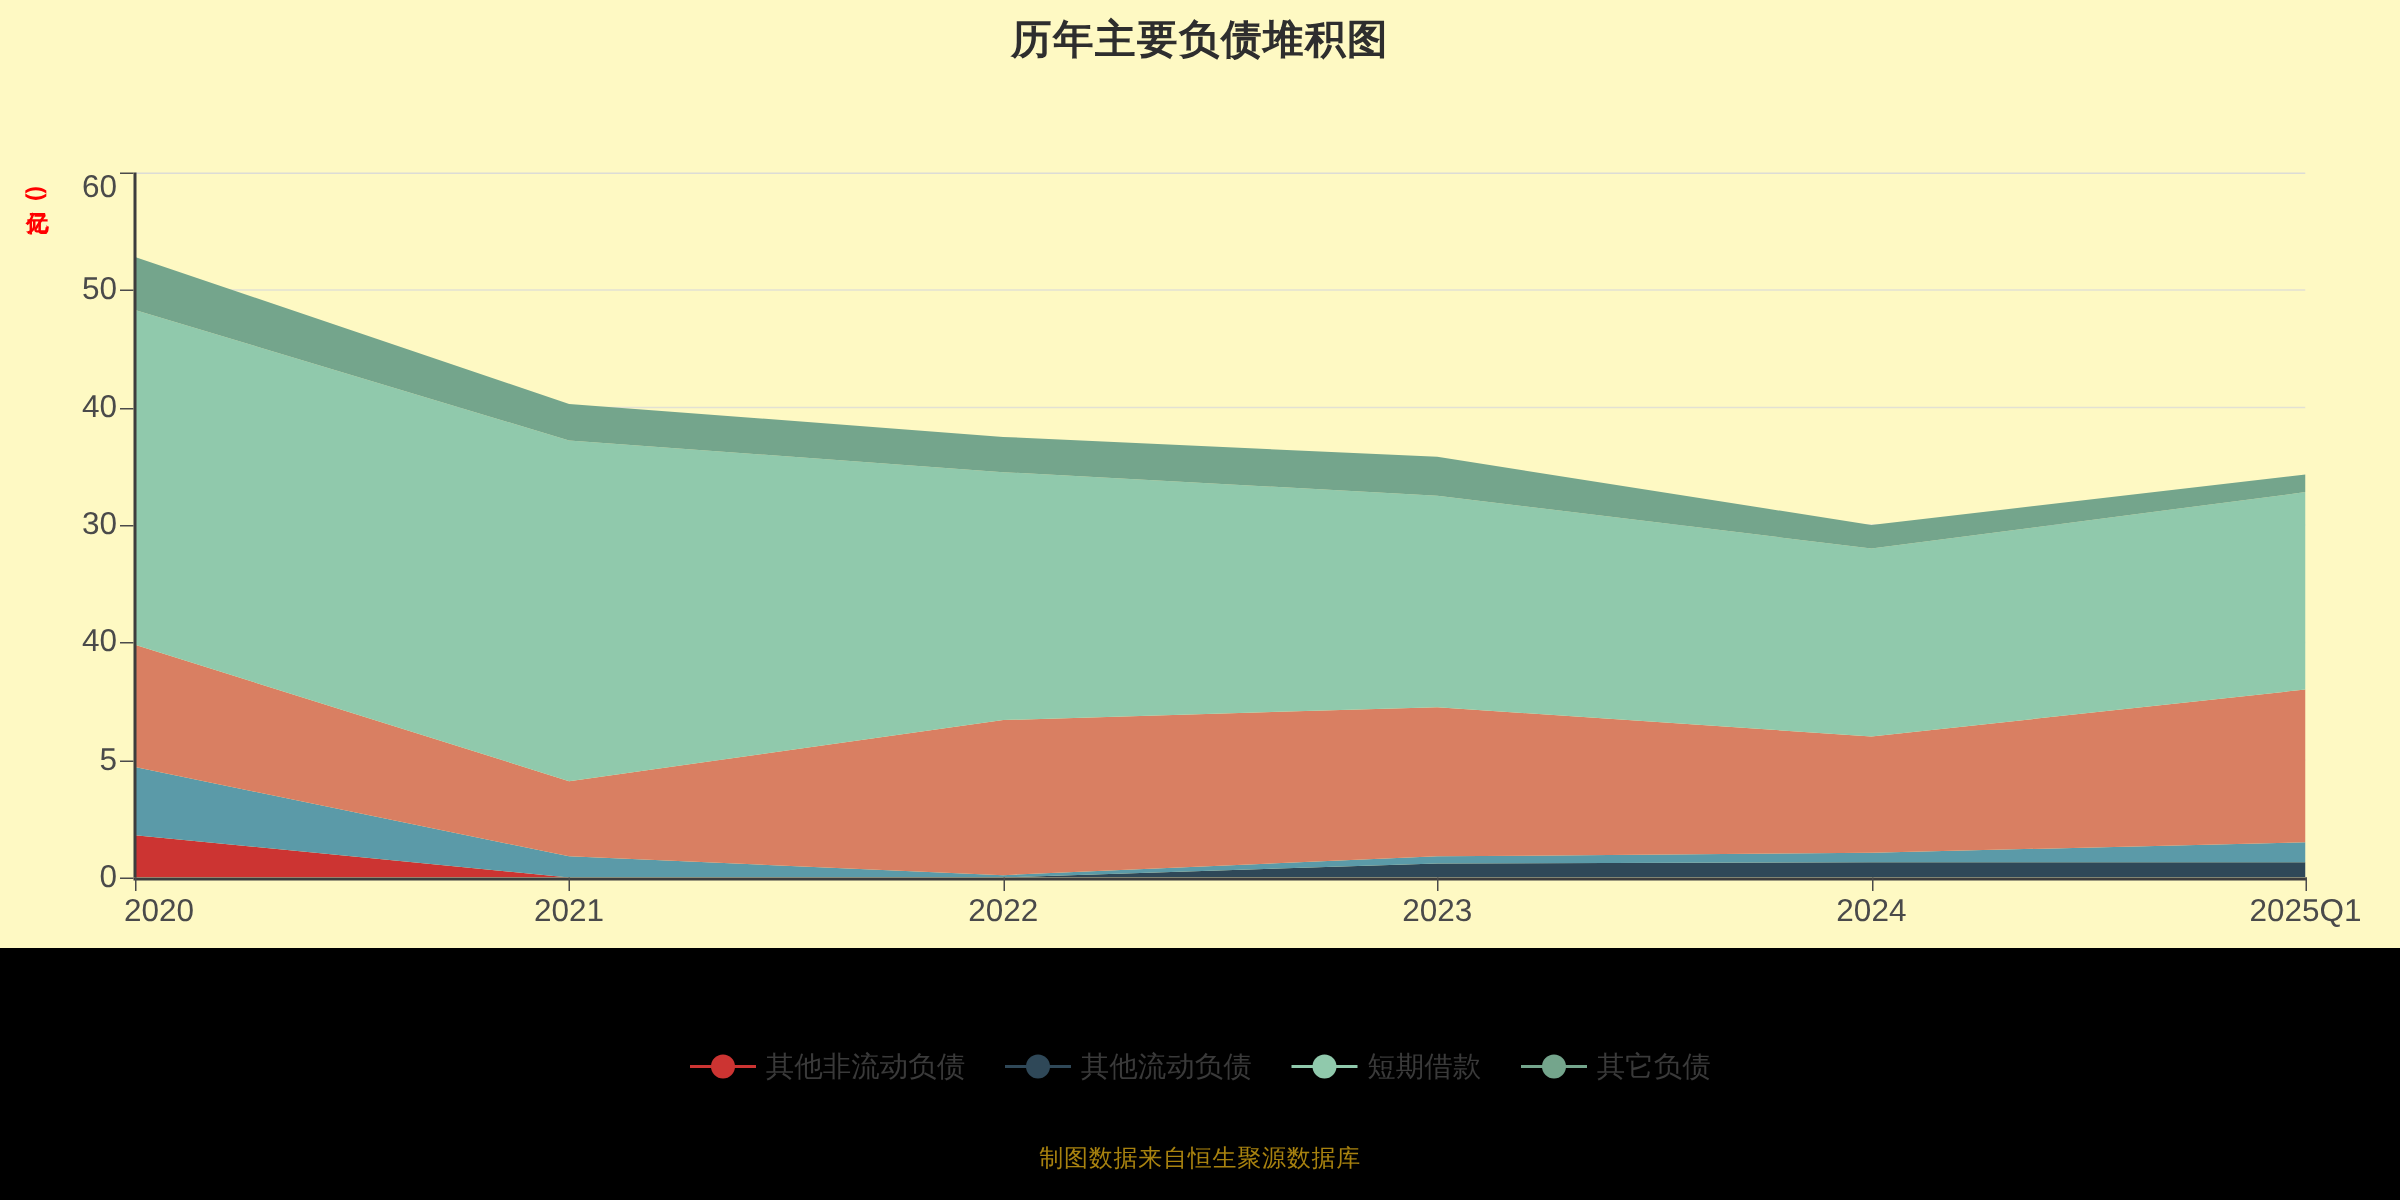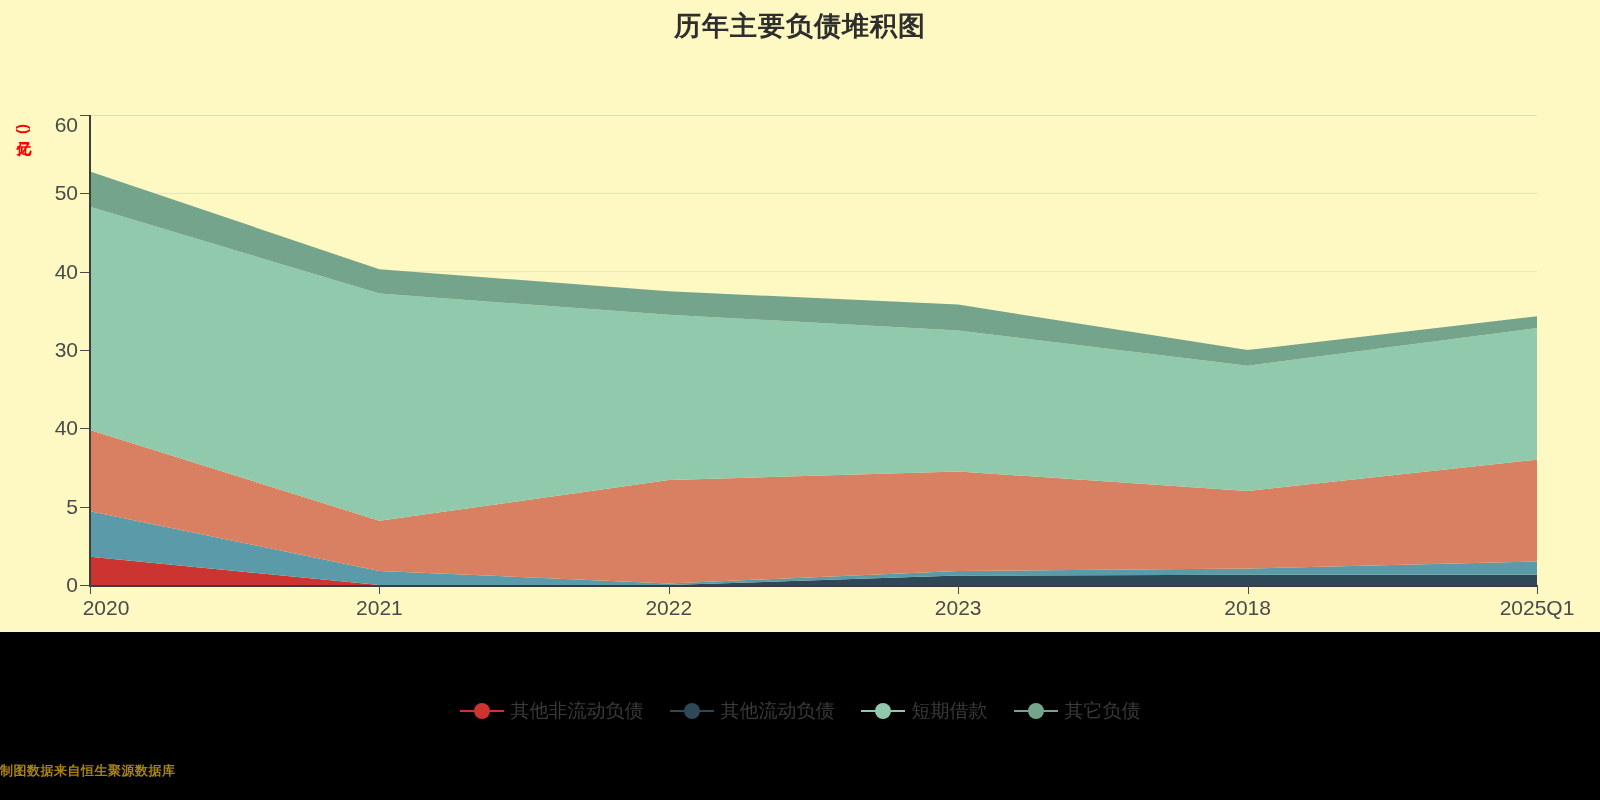--- a/index.html
+++ b/index.html
@@ -139,22 +139,23 @@
   .legend-label {
     font-size: 19px;
     color: #3a3a3a;
     white-space: nowrap;
   }
   #footer-note {
     position: absolute;
     left: 0;
     top: 762px;
     width: 1600px;
-    font-size: 13px;
-    font-weight: bold;
+    text-align: center;
+    font-size: 16px;
+    font-weight: normal;
     color: #a8820f;
     letter-spacing: 0.5px;
   }
 </style>
 </head>
 <body>
 
 <div id="chart-root">
 
   <div id="chart-title">历年主要负债堆积图</div>
@@ -199,21 +200,21 @@
     </div>
   <div id="x-ticks">
       <div class="x-tick-wrap" style="left: 90px; margin-left: 16px;">2020</div>
       <div class="x-tick-mark" style="left: 90px;"></div>
       <div class="x-tick-wrap" style="left: 379.4px;">2021</div>
       <div class="x-tick-mark" style="left: 379.4px;"></div>
       <div class="x-tick-wrap" style="left: 668.8px;">2022</div>
       <div class="x-tick-mark" style="left: 668.8px;"></div>
       <div class="x-tick-wrap" style="left: 958.2px;">2023</div>
       <div class="x-tick-mark" style="left: 958.2px;"></div>
-      <div class="x-tick-wrap" style="left: 1247.6px;">2018</div>
+      <div class="x-tick-wrap" style="left: 1247.6px;">2024</div>
       <div class="x-tick-mark" style="left: 1247.6px;"></div>
       <div class="x-tick-wrap" style="left: 1537px;">2025Q1</div>
       <div class="x-tick-mark" style="left: 1537px;"></div>
     </div>
 
   <div id="legend">
       <div class="legend-item">
         <span class="legend-marker">
           <span class="legend-line" style="background: rgb(204, 52, 50);"></span>
           <span class="legend-dot" style="background: rgb(204, 52, 50);"></span>

